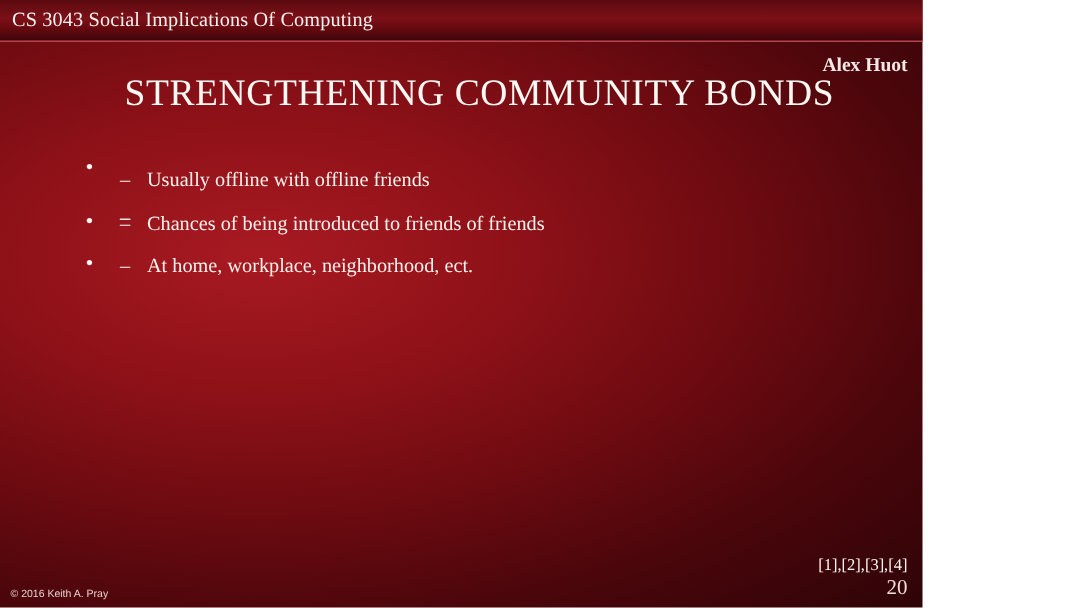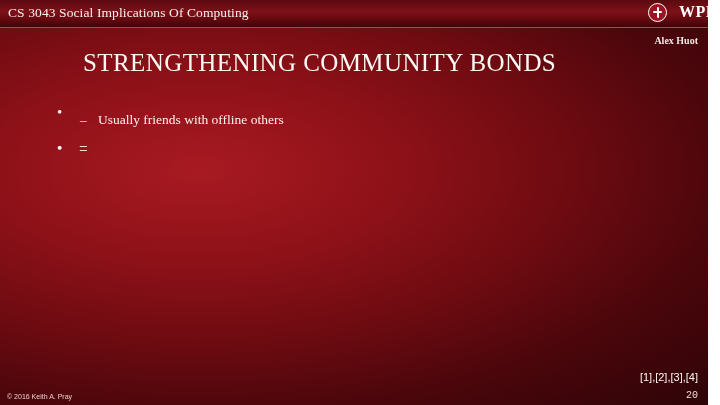--- a/index.html
+++ b/index.html
@@ -7,21 +7,21 @@
     padding: 0;
   }
   body {
     width: 720px;
     height: 405px;
     overflow: hidden;
     font-family: "Liberation Sans", sans-serif;
   }
   .slide {
     position: relative;
-    width: 708px;
+    width: 615px;
     height: 405px;
     background: radial-gradient(ellipse at 28% 42%, #a81a22 0%, #8e1118 28%, #6d0b11 52%, #4a060b 74%, #2e0407 100%);
     overflow: hidden;
   }
   
   .topbar {
     position: absolute;
     top: 0; left: 0;
     width: 720px;
     height: 28px;
@@ -80,21 +80,21 @@
     font-size: 16px;
     font-weight: bold;
     color: #ffffff;
     font-family: "Liberation Serif", serif;
     letter-spacing: 0.3px;
   }
   .author {
     position: absolute;
     right: 10px;
     top: 35px;
-    font-size: 10px;
+    font-size: 13px;
     color: #f3e9e6;
     font-weight: bold;
     font-family: "Liberation Serif", serif;
   }
   
   .slide-title {
     position: absolute;
     left: 58px;
     top: 49px;
     font-size: 25px;
@@ -144,38 +144,38 @@
     font-size: 13.5px;
     color: #fbf2ee;
   }
   
   .refs {
     position: absolute;
     right: 10px;
     bottom: 22px;
     font-size: 11px;
     color: #fdf6f2;
-    font-family: Liberation Sans, sans-serif;
+    font-family: Liberation Serif, serif;
     text-align: center;
   }
   .copyright {
     position: absolute;
     left: 7px;
     bottom: 5px;
     font-size: 7px;
     color: #e8cfcd;
     font-family: "Liberation Sans", sans-serif;
   }
   .pagenum {
     position: absolute;
     right: 10px;
     bottom: 4px;
-    font-size: 10px;
+    font-size: 14px;
     color: #f0dcd9;
-    font-family: Liberation Mono, monospace;
+    font-family: Liberation Serif, serif;
     text-align: right;
   }
 </style>
 </head>
 <body>
 
 <div class="slide">
 
   <div class="topbar">
     <div class="topbar-title">CS 3043 Social Implications Of Computing</div>
@@ -189,41 +189,43 @@
 
   <div class="slide-title">STRENGTHENING COMMUNITY BONDS</div>
 
   <div class="body">
 
     <div class="l1">
       <span class="bullet">•</span>
     </div>
     <div class="l2">
       <span class="dash">–</span>
-      <span>Usually friends with offline others</span>
+      <span>Usually offline with offline friends</span>
     </div>
     <div class="l2">
       <span class="dash">–</span>
     </div>
     <div class="l2">
       <span class="dash">–</span>
     </div>
 
     <div class="l1">
       <span class="bullet">•</span>
     </div>
     <div class="l2">
       <span class="dash">–</span>
+      <span>Chances of being introduced to friends of friends</span>
     </div>
 
     <div class="l1">
       <span class="bullet">•</span>
     </div>
     <div class="l2">
       <span class="dash">–</span>
+      <span>At home, workplace, neighborhood, ect.</span>
     </div>
 
   </div>
 
   <div class="refs">[1],[2],[3],[4]</div>
   <div class="copyright">© 2016 Keith A. Pray</div>
   <div class="pagenum">20</div>
 
 </div>
 

